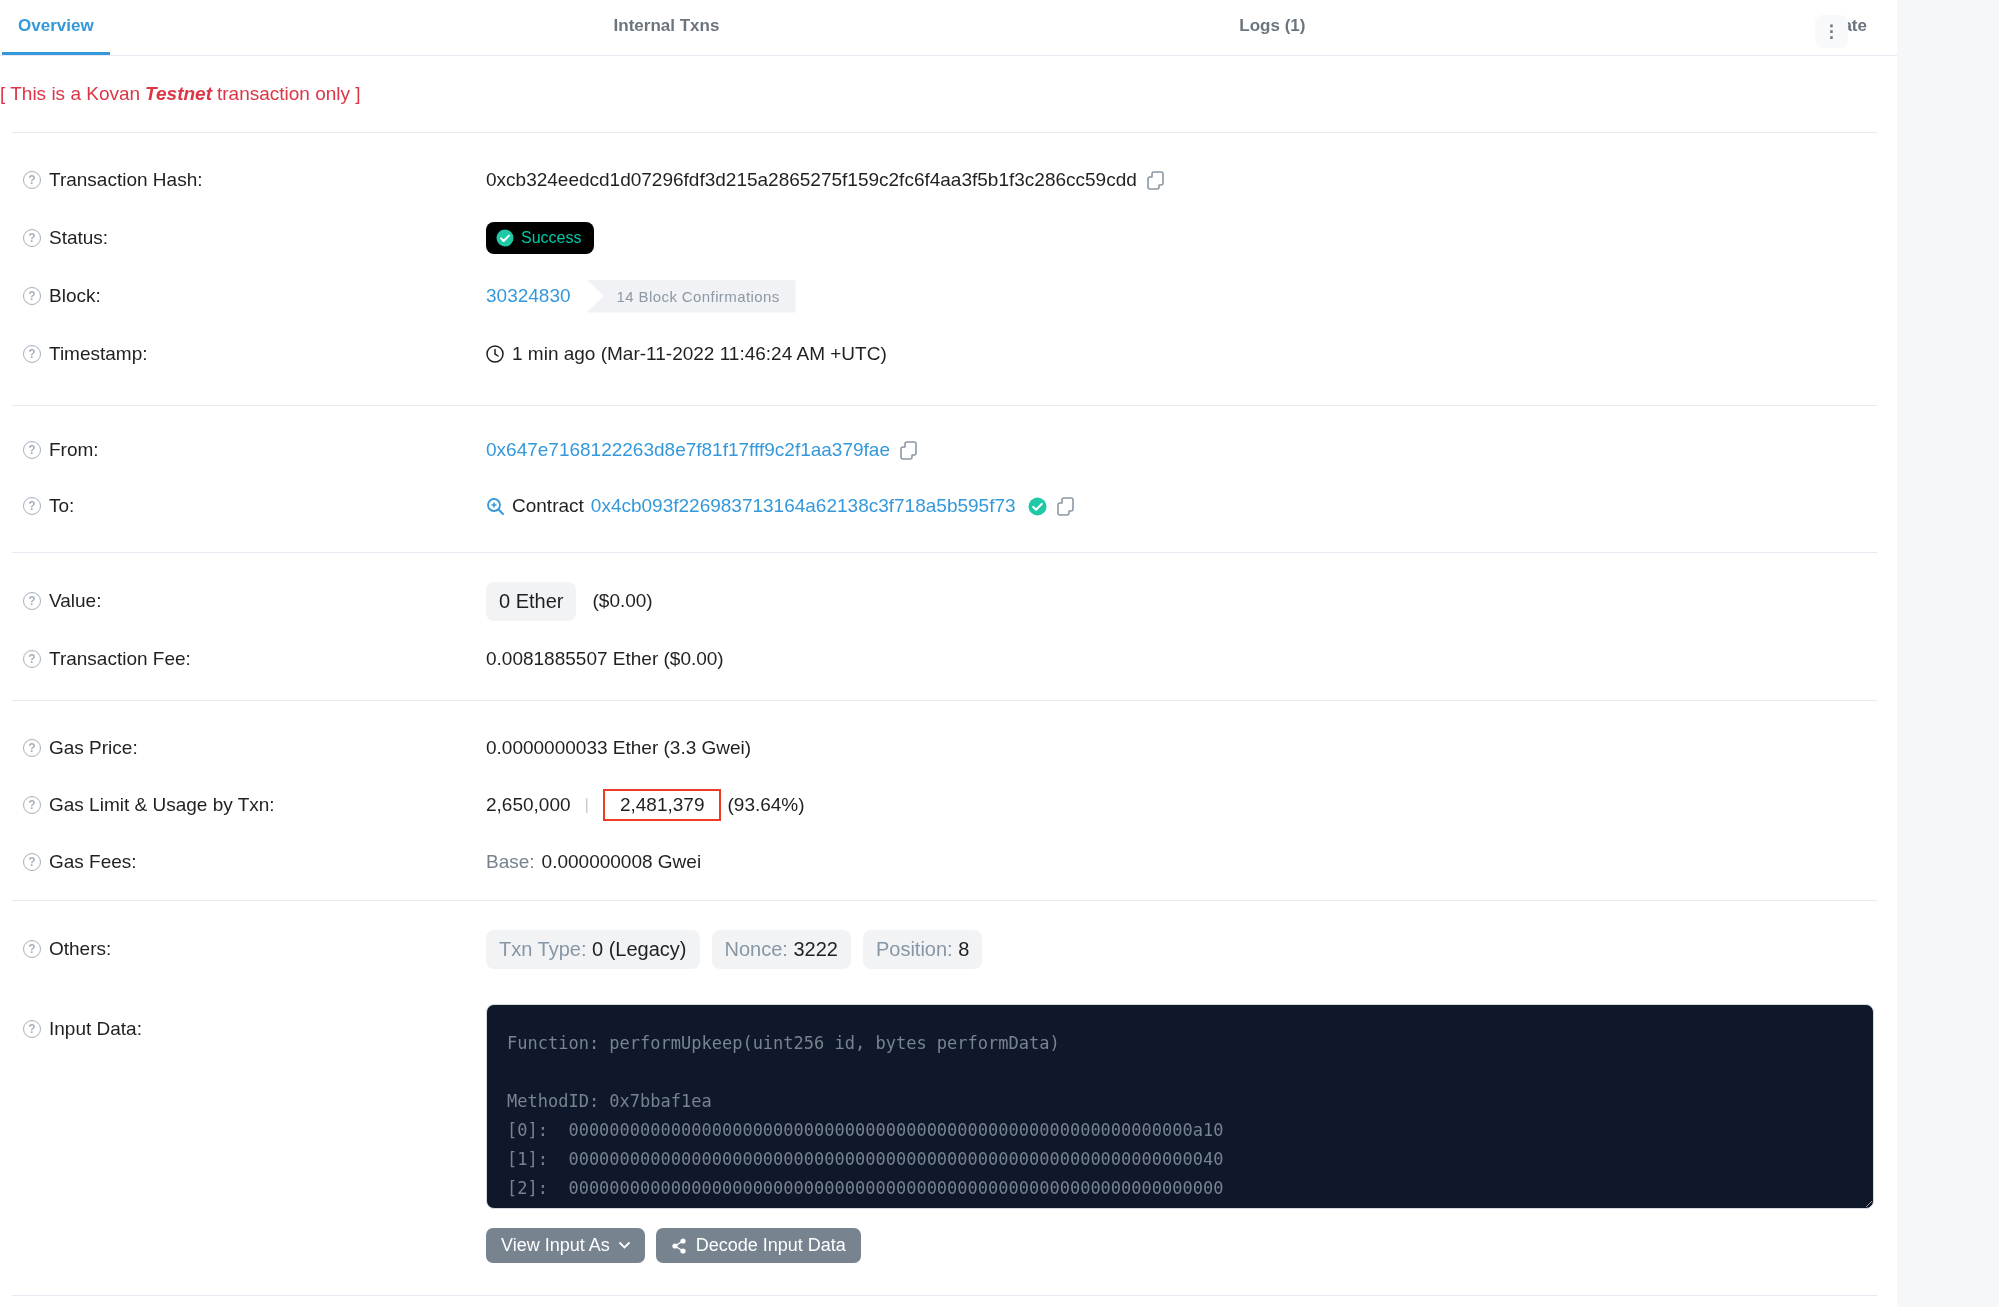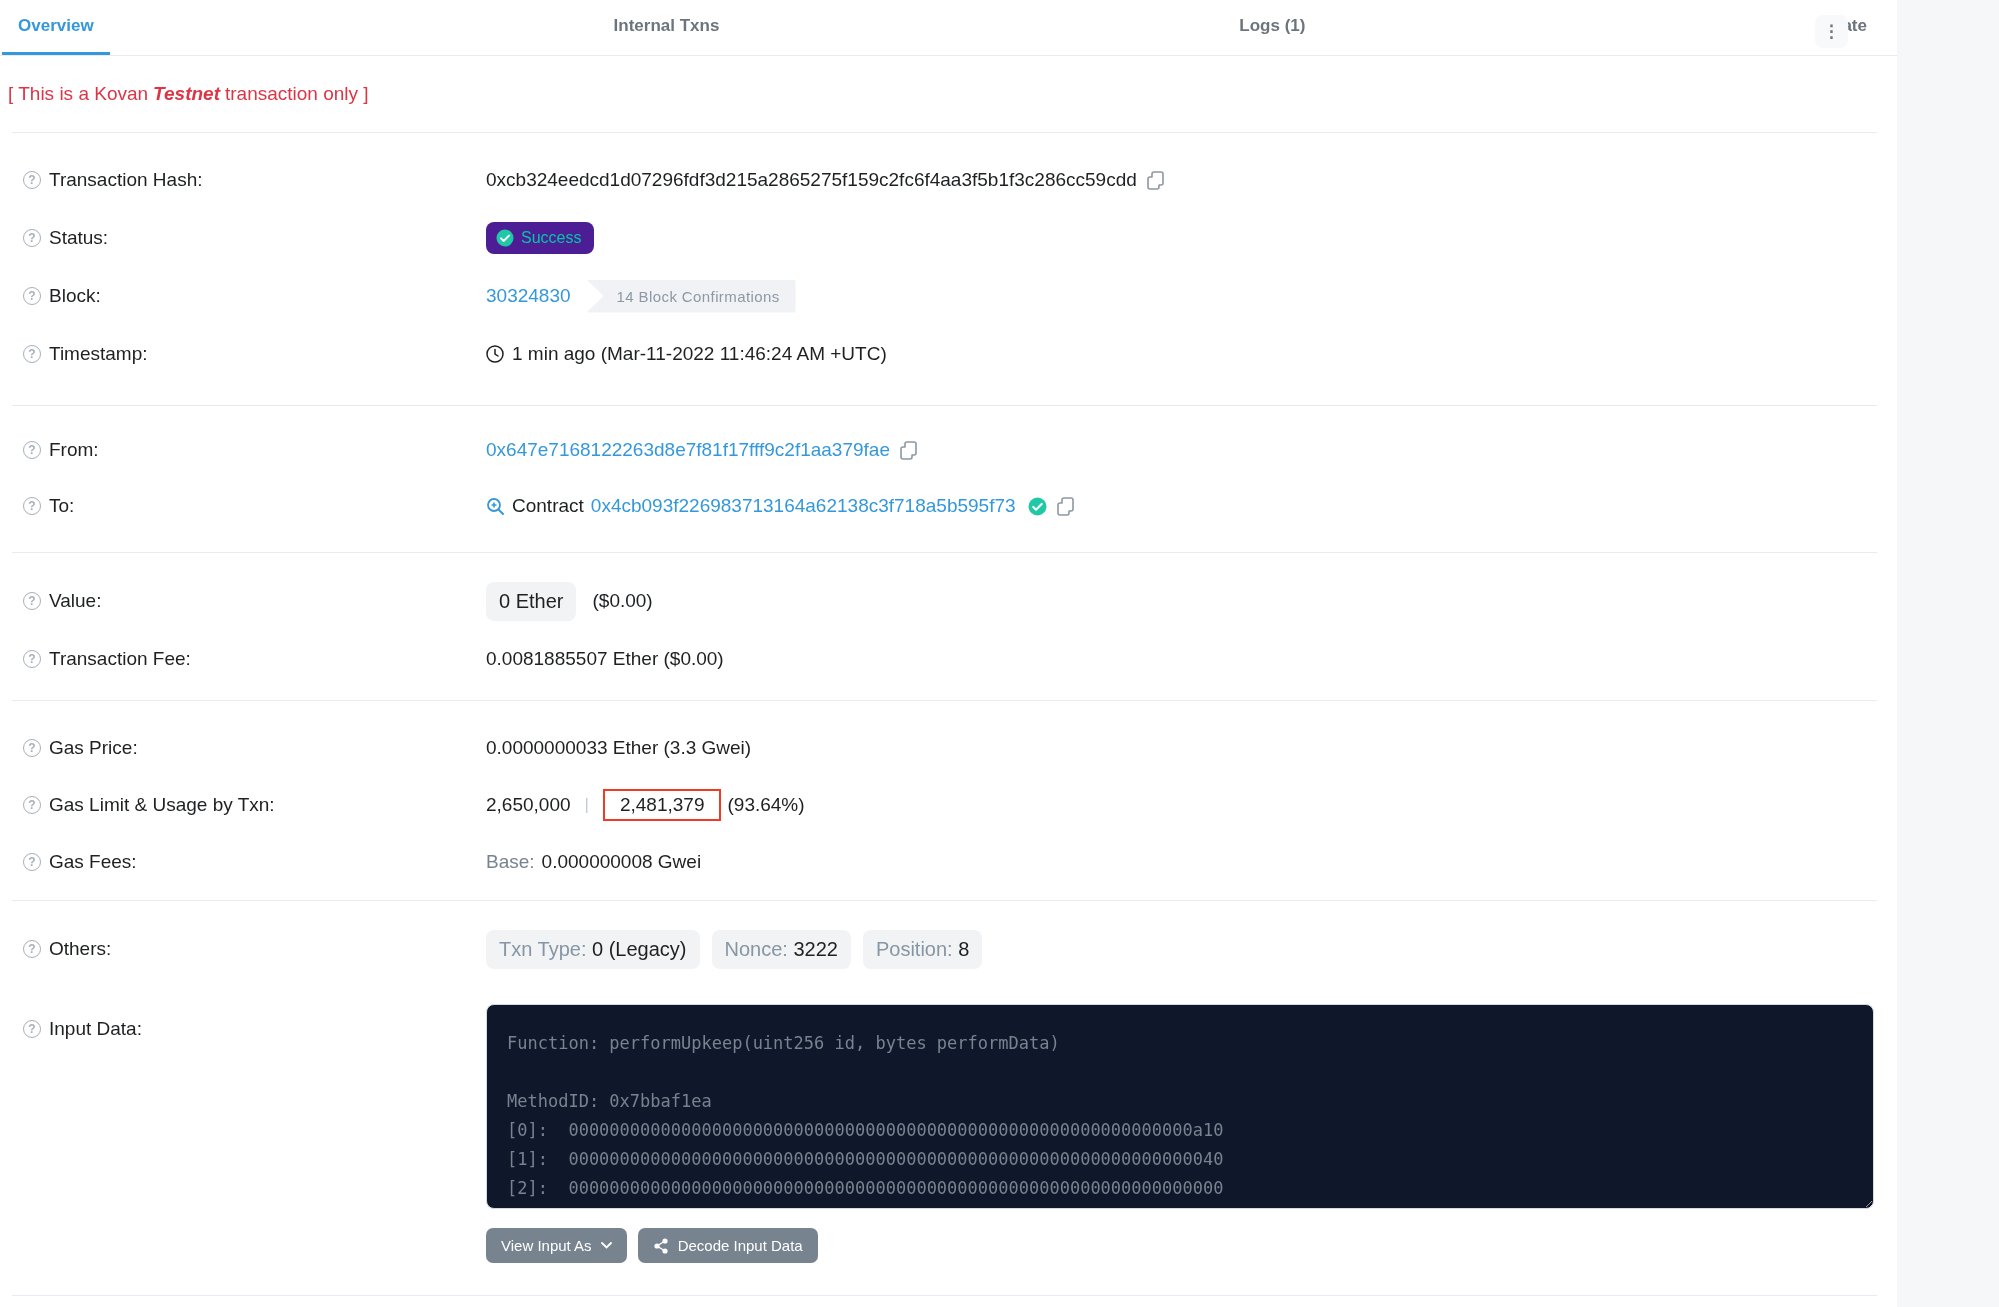--- a/index.html
+++ b/index.html
@@ -13,39 +13,39 @@
   .tabbar { height:56px; border-bottom:1px solid #e7eaf3; display:flex; align-items:stretch;
             padding-left:2px; position:relative;justify-content:space-between; }
   .tab { display:flex; align-items:center; padding:0 16px; margin-right:14px; font-size:17px;
          font-weight:700; color:#6c757d; cursor:pointer; border-bottom:3px solid transparent; }
   .tab.active { color:#3498db; border-bottom-color:#3498db; }
   .more-btn { position:absolute; right:49px; top:15px; width:33px; height:33px; background:#f8f9fa;
               border-radius:8px; display:flex; align-items:center; justify-content:center;
               color:#6c757d; font-size:17px; font-weight:700; cursor:pointer; }
 
   
-  .warning { height:76px; display:flex; align-items:center; padding-left:8px;
+  .warning { height:76px; display:flex; align-items:center; padding-left:0;
              color:#dc3545; font-size:19px; }
   .warning b { margin:0 5px;font-style:italic; }
 
   .divider { border-top:1px solid #e7eaf3; margin:0 20px 0 12px; }
 
   
   .section { padding-left:23px; }
   .row { display:flex; align-items:center; height:58px; font-size:19px; }
   .row-label { width:463px; display:flex; align-items:center; flex-shrink:0; }
   .row-value { display:flex; align-items:center; }
   .qicon { width:18px; height:18px; border:1.4px solid #a7b0ba; border-radius:50%;
            color:#a7b0ba; font-size:12px; font-weight:700; display:inline-flex;
            align-items:center; justify-content:center; margin-right:8px; flex-shrink:0; }
   .link { color:#3498db; text-decoration:none; cursor:pointer; }
   .icon-btn { background:none; border:none; cursor:pointer; margin-left:10px; display:inline-flex; align-items:center; }
 
   
-  .badge-success { display:inline-flex; align-items:center; gap:7px; background:#4c1d95;
+  .badge-success { display:inline-flex; align-items:center; gap:7px; background:#000000;
                    color:#00c9a7; border-radius:8px; padding:7px 13px 7px 10px; font-size:16px; }
 
   
   .confirm-badge { margin-left:16px; background:#f1f2f5; color:#8c98a4; font-size:15px;
                    letter-spacing:.4px; padding:8px 16px 8px 30px; border-radius:2px;
                    clip-path:polygon(0 0, 100% 0, 100% 100%, 0 100%, 17px 50%); }
 
   
   .badge-gray { background:#f2f3f5; border-radius:8px; padding:8px 13px; font-size:20px; color:#1e2022; }
   .badge-gray .muted { color:#8796a5; }
@@ -58,21 +58,21 @@
   
   .input-row { display:flex; align-items:flex-start; }
   .input-row .row-label { padding-top:14px; }
   .input-col { width:1390px; }
   textarea.input-data { width:1388px; height:205px; resize:vertical; background:#0f172a;
         border:1px solid #d5dae2; border-radius:8px; padding:24px 20px; color:#77838f;
         font-family:"DejaVu Sans Mono", monospace; font-size:17px; line-height:29px;
         white-space:pre; overflow:hidden; }
   .btn-row { margin-top:14px; display:flex; gap:11px; }
   .btn { background:#77838f; color:#fff; border:none; border-radius:7px; height:35px;
-         padding:0 15px; font-size:15px; font-family:"Liberation Sans", sans-serif;
+         padding:0 15px; font-size:18px; font-family:"Liberation Sans", sans-serif;
          display:inline-flex; align-items:center; gap:9px; cursor:pointer; }
   svg { display:block; }
 </style>
 </head>
 <body>
 
 <div class="page">
   <div class="bg-strip"></div>
   <div class="card">
 

